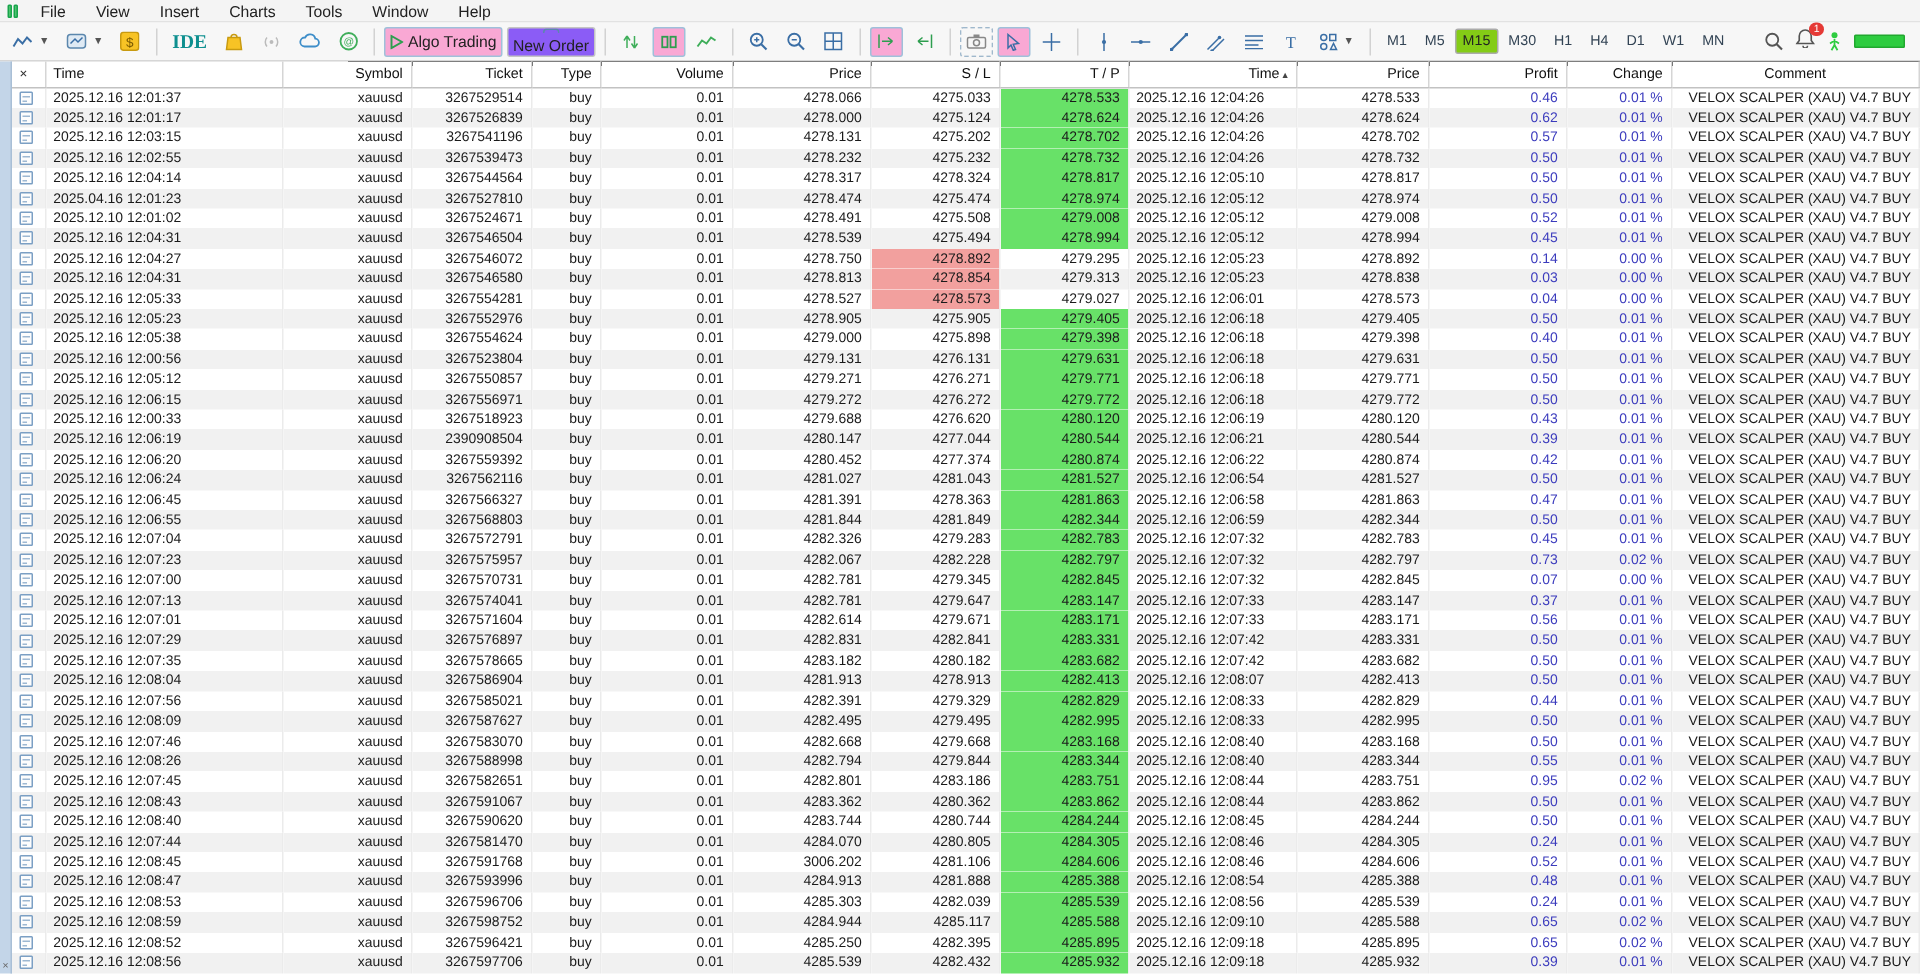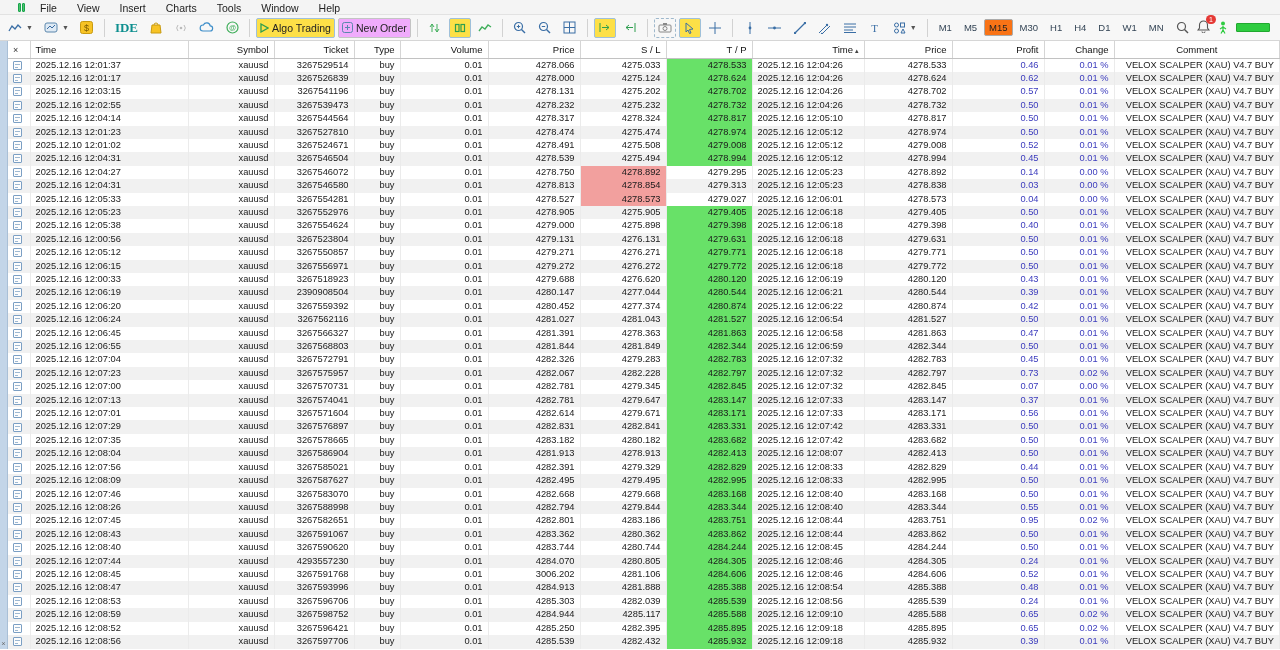--- a/index.html
+++ b/index.html
@@ -1,36 +1,36 @@
 <!DOCTYPE html>
 <html><head>
 <meta charset="utf-8">
 <style>
   * { box-sizing: border-box; margin: 0; padding: 0; }
   html,body { width:1280px; height:650px; overflow:hidden; background:#fff;
               font-family:"Liberation Sans", sans-serif; }
   
   .menubar { height:15px; background:#f4f4f4; display:flex; align-items:center;
-             gap:2px; padding-left:15px; border-bottom:1px solid #e2e2e2; }
+             gap:2px; padding-left:2px; border-bottom:1px solid #e2e2e2; }
   .logo { width:13px; height:11px; display:flex; align-items:center; justify-content:center; gap:1px; }
   .logo i { display:block; width:3px; height:9px; border:1px solid #18a44c; border-radius:1px; background:#4cc36d; }
   .menu-item { font-size:10.5px; color:#222; padding:0 10px; cursor:default; }
   
   .toolbar { height:26px; background:#f7f7f7; border-bottom:1px solid #d6d6d6;
              display:flex; align-items:center; padding:0 4px; gap:3px; }
   .tb-sep { width:1px; height:18px; background:#d2d2d2; margin:0 3px; }
   .tb-btn { height:20px; min-width:22px; display:flex; align-items:center; justify-content:center;
             gap:3px; border:1px solid transparent; border-radius:2px; padding:0 3px; font-size:10px; color:#333; }
-  .tb-btn.sel { background:#fde047; border-color:#9fc0da; }
+  .tb-btn.sel { background:#f9a8d4; border-color:#9fc0da; }
   .tb-btn svg { display:block; }
   .caret { font-size:7px; color:#555; margin-left:1px; }
   .ide-txt { color:#0e8f8f; font-size:13px; font-weight:bold; font-family:"Liberation Serif", serif; }
   .tb-label { font-size:10.5px; color:#222; white-space:nowrap; }
   .tf { font-size:9.5px; color:#345; padding:2px 4px; border:1px solid transparent; border-radius:2px;text-align:right; }
-  .tf.sel { background:#f97316; border-color:#ababab; color:#222; }
+  .tf.sel { background:#84cc16; border-color:#ababab; color:#222; }
   .tb-right { margin-left:auto; display:flex; align-items:center; gap:8px; padding-right:6px; }
   .badge { position:absolute; top:-4px; right:-6px; background:#e53935; color:#fff; font-size:7px;
            border-radius:6px; padding:0 3px; line-height:9px; height:9px; }
   .bell-wrap { position:relative; }
   .conn-bar { width:34px; height:9px; background:#2ecc40; border:1px solid #21a82f; border-radius:1px; }
   .dark-band { position:absolute; left:232px; top:41px; width:1048px; height:3px; background:#151515; }
   
   .table-zone { position:relative; display:flex; height:608px; }
   .left-strip { width:8px; background:#c3d5e8; border-right:1px solid #a9bfd6; position:relative; }
   .left-strip .bx { position:absolute; bottom:2px; left:1px; font-size:7px; color:#666; transform:rotate(90deg); }
@@ -110,21 +110,21 @@
         <text x="6.5" y="9" font-size="7" text-anchor="middle" fill="#3fae5a" font-family="Liberation Sans">@</text>
       </svg>
   </span>
   <span class="tb-sep"></span>
   <span class="tb-btn sel">
     <svg width="9" height="10">
         <path d="M1 1 L8 5 L1 9 z" fill="none" stroke="#2e9e4f" stroke-width="1.3"></path>
       </svg>
     <span class="tb-label">Algo Trading</span>
   </span>
-  <span class="tb-btn" style="border-color:#c4c4c4;background:#f0abfc;">
+  <span class="tb-btn" style="border-color:#c4c4c4;background:#8b5cf6;flex-direction:column;">
     <svg width="11" height="11">
         <rect x="0.5" y="0.5" width="10" height="10" rx="2" fill="none" stroke="#5b87ad"></rect>
         <path d="M5.5 3 v5 M3 5.5 h5" stroke="#5b87ad"></path>
       </svg>
     <span class="tb-label">New Order</span>
   </span>
   <span class="tb-sep"></span>
   <span class="tb-btn">
     <svg width="11" height="12">
         <path d="M3 10 V2 M3 2 l-2 3 M3 2 l2 3" stroke="#3fae5a" fill="none"></path>
@@ -387,21 +387,21 @@
           <td class="c-r">4278.324</td>
           <td class="c-r tp-g">4278.817</td>
           <td class="c-l">2025.12.16 12:05:10</td>
           <td class="c-r">4278.817</td>
           <td class="c-r profit">0.50</td>
           <td class="c-r change">0.01 %</td>
           <td class="c-r">VELOX SCALPER (XAU) V4.7 BUY</td>
         </tr>
         <tr class="alt">
           <td class="c-l"><span class="row-ico"></span></td>
-          <td class="c-l">2025.12.13 12:01:23</td>
+          <td class="c-l">2025.04.16 12:01:23</td>
           <td class="c-r">xauusd</td>
           <td class="c-r">3267527810</td>
           <td class="c-r">buy</td>
           <td class="c-r">0.01</td>
           <td class="c-r">4278.474</td>
           <td class="c-r">4275.474</td>
           <td class="c-r tp-g">4278.974</td>
           <td class="c-l">2025.12.16 12:05:12</td>
           <td class="c-r">4278.974</td>
           <td class="c-r profit">0.50</td>
@@ -901,21 +901,21 @@
           <td class="c-l">2025.12.16 12:08:45</td>
           <td class="c-r">4284.244</td>
           <td class="c-r profit">0.50</td>
           <td class="c-r change">0.01 %</td>
           <td class="c-r">VELOX SCALPER (XAU) V4.7 BUY</td>
         </tr>
         <tr class="alt">
           <td class="c-l"><span class="row-ico"></span></td>
           <td class="c-l">2025.12.16 12:07:44</td>
           <td class="c-r">xauusd</td>
-          <td class="c-r">4293557230</td>
+          <td class="c-r">3267581470</td>
           <td class="c-r">buy</td>
           <td class="c-r">0.01</td>
           <td class="c-r">4284.070</td>
           <td class="c-r">4280.805</td>
           <td class="c-r tp-g">4284.305</td>
           <td class="c-l">2025.12.16 12:08:46</td>
           <td class="c-r">4284.305</td>
           <td class="c-r profit">0.24</td>
           <td class="c-r change">0.01 %</td>
           <td class="c-r">VELOX SCALPER (XAU) V4.7 BUY</td>

